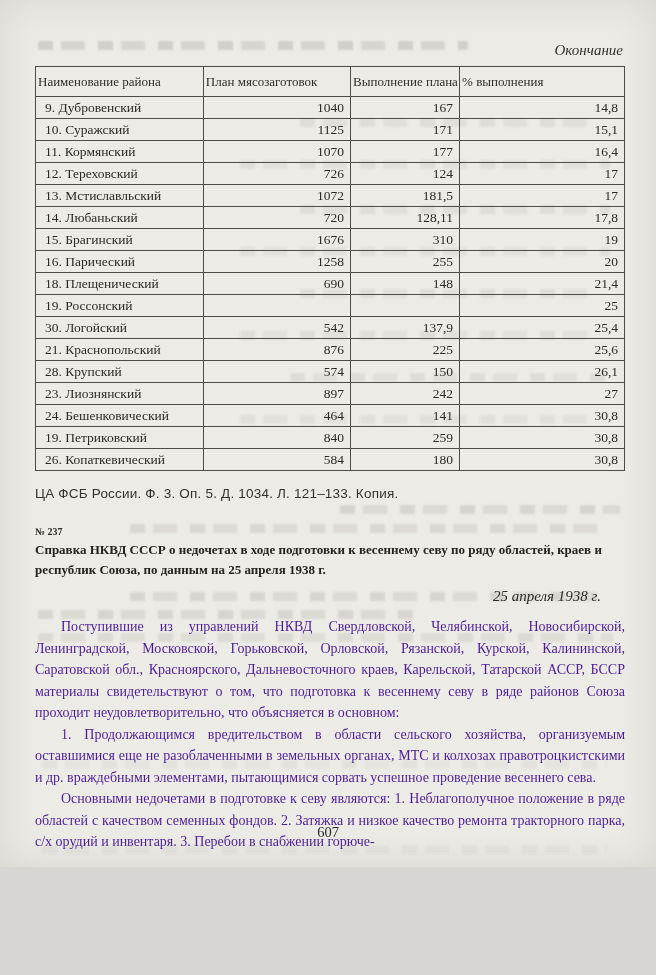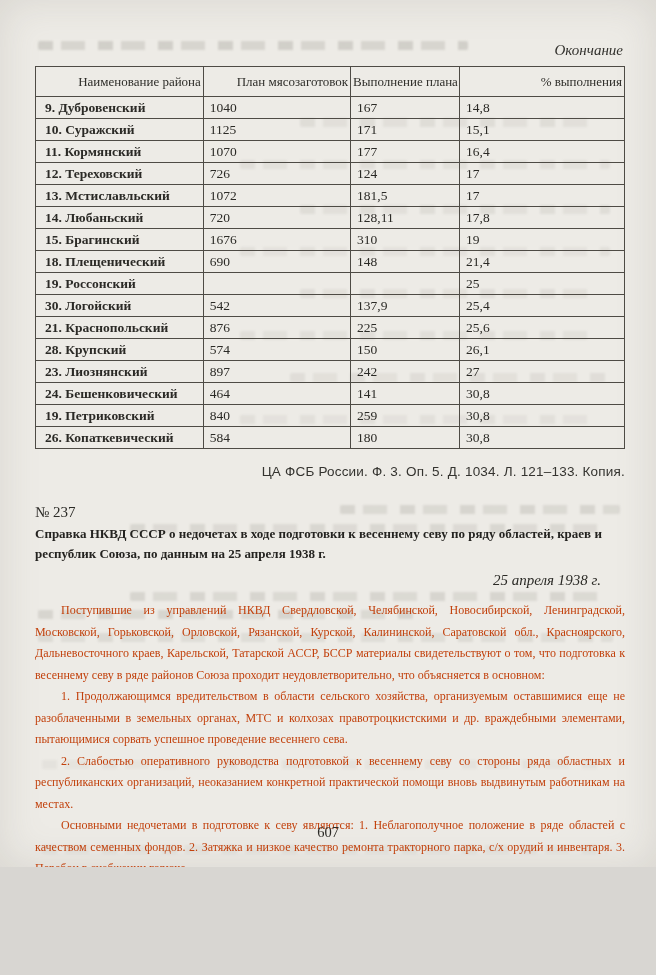--- a/index.html
+++ b/index.html
@@ -31,66 +31,65 @@
   }
   table.doc-table th, table.doc-table td {
     border: 1px solid #4e4b45;
     overflow: hidden;
     white-space: nowrap;
   }
   table.doc-table th {
     font-weight: normal;
     font-size: 13px;
     padding: 7px 2px 6px;
-    text-align: right;
+    text-align: left;
     color: #2e2d29;
   }
   table.doc-table td {
     font-size: 13.5px;
     height: 15px;
     padding: 3px 6px 2px;
     color: #2b2a26;
   }
-  .cell-name { text-align: left; padding-left: 9px !important; font-weight: bold; }
-  .cell-num  { text-align: left; }
+  .cell-name { text-align: left; padding-left: 9px !important; }
+  .cell-num  { text-align: right; }
   .w1 { width: 28.5%; } .w2 { width: 25%; } .w3 { width: 18.5%; } .w4 { width: 28%; }
 
   .archive-ref {
     margin-top: 15px;
     font-family: "Liberation Sans", sans-serif;
     font-size: 13.5px;
     letter-spacing: .2px;
     color: #34332f;
-    text-align: right;
-  }
-
-  .doc-number { margin-top: 25px; font-weight: normal; font-size: 15px; }
+  }
+
+  .doc-number { margin-top: 25px; font-weight: bold; font-size: 10px; }
   .doc-title  {
     margin-top: 3px;
     font-weight: bold;
     font-size: 13px;
     line-height: 20px;
     color: #242320;
   }
   .doc-date {
     margin-top: 8px;
     text-align: right;
     font-style: italic;
     font-size: 15px;
     padding-right: 24px;
   }
 
   .body-text { margin-top: 11px; }
   .body-text p {
     margin: 0;
     text-indent: 26px;
     text-align: justify;
-    font-size: 12px;
+    font-size: 14px;
     line-height: 21.5px;
-    color: #c2410c;
+    color: #4c1d95;
   }
 
   .page-number {
     position: absolute;
     left: 0; bottom: 26px;
     width: 100%;
     text-align: center;
     font-size: 14.5px;
     z-index: 2;
   }
@@ -189,20 +188,26 @@
             <td class="cell-num">128,11</td>
             <td class="cell-num">17,8</td>
           </tr>
           <tr>
             <td class="cell-name">15. Брагинский</td>
             <td class="cell-num">1676</td>
             <td class="cell-num">310</td>
             <td class="cell-num">19</td>
           </tr>
           <tr>
+            <td class="cell-name">16. Парический</td>
+            <td class="cell-num">1258</td>
+            <td class="cell-num">255</td>
+            <td class="cell-num">20</td>
+          </tr>
+          <tr>
             <td class="cell-name">18. Плещенический</td>
             <td class="cell-num">690</td>
             <td class="cell-num">148</td>
             <td class="cell-num">21,4</td>
           </tr>
           <tr>
             <td class="cell-name">19. Россонский</td>
             <td class="cell-num"></td>
             <td class="cell-num"></td>
             <td class="cell-num">25</td>
@@ -254,21 +259,20 @@
 
     <div class="archive-ref">ЦА ФСБ России. Ф. 3. Оп. 5. Д. 1034. Л. 121–133. Копия.</div>
 
     <div class="doc-number">№ 237</div>
     <div class="doc-title">Справка НКВД СССР о недочетах в ходе подготовки к весеннему севу по ряду областей, краев и республик Союза, по данным на 25 апреля 1938 г.</div>
     <div class="doc-date">25 апреля 1938 г.</div>
 
     <div class="body-text">
       <p>Поступившие из управлений НКВД Свердловской, Челябинской, Новосибирской, Ленинградской, Московской, Горьковской, Орловской, Рязанской, Курской, Калининской, Саратовской обл., Красноярского, Дальневосточного краев, Карельской, Татарской АССР, БССР материалы свидетельствуют о том, что подготовка к весеннему севу в ряде районов Союза проходит неудовлетворительно, что объясняется в основном:</p>
       <p>1. Продолжающимся вредительством в области сельского хозяйства, организуемым оставшимися еще не разоблаченными в земельных органах, МТС и колхозах правотроцкистскими и др. враждебными элементами, пытающимися сорвать успешное проведение весеннего сева.</p>
-      <p>2. Слабостью оперативного руководства подготовкой к весеннему севу со стороны ряда областных и республиканских организаций, неоказанием конкретной практической помощи вновь выдвинутым работникам на местах.</p>
       <p>Основными недочетами в подготовке к севу являются: 1. Неблагополучное положение в ряде областей с качеством семенных фондов. 2. Затяжка и низкое качество ремонта тракторного парка, с/х орудий и инвентаря. 3. Перебои в снабжении горюче-</p>
     </div>
 
   </div>
 
   <div class="page-number">607</div>
 
 </div>
 
 </body></html>

